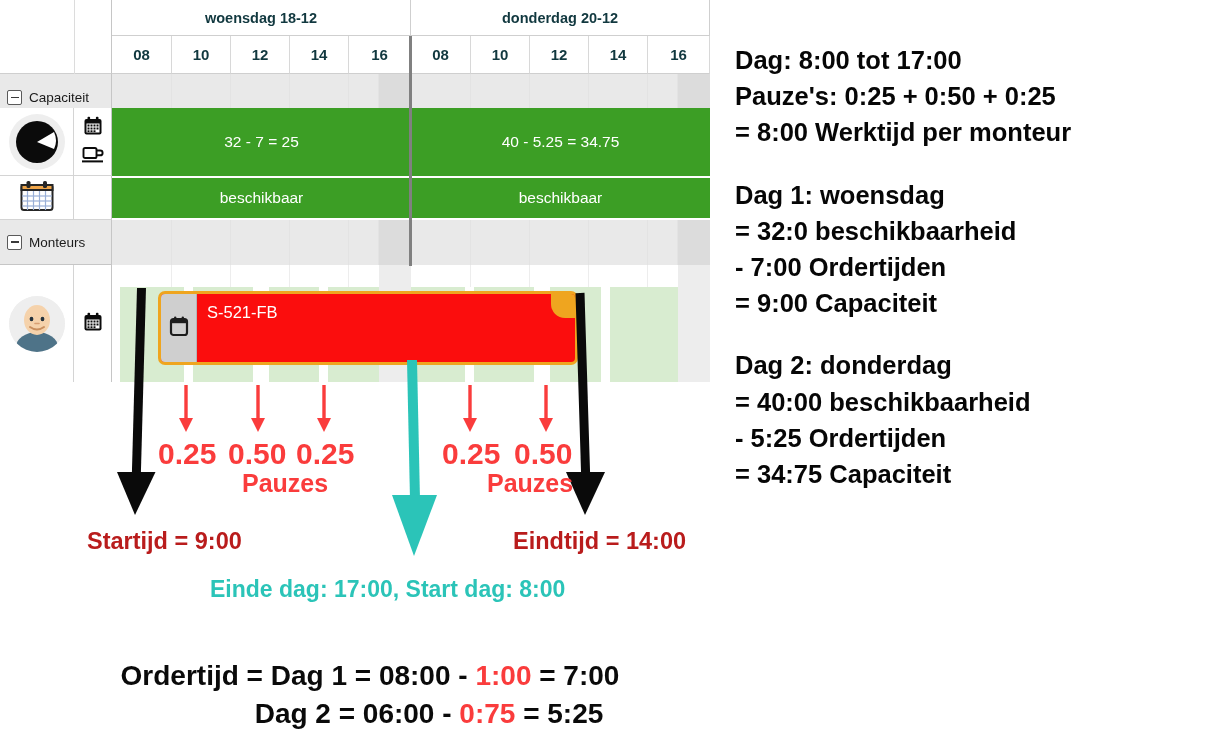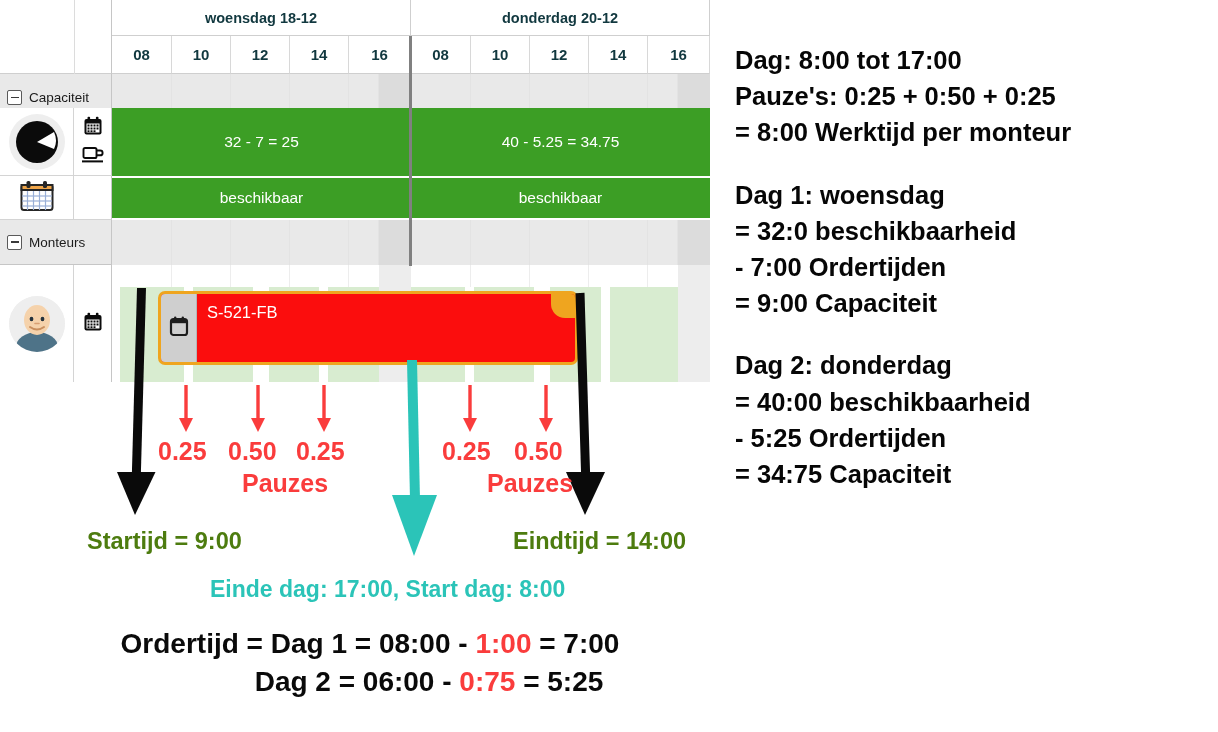--- a/index.html
+++ b/index.html
@@ -120,35 +120,35 @@
     width:56px; height:56px; border-radius:50%;
     background:#eeeeee; overflow:hidden; position:relative;
   }
 
   
   #anno { position:absolute; left:0; top:0; width:1218px; height:732px; pointer-events:none; }
 
   .an-label { position:absolute; white-space:nowrap; font-weight:bold; }
   .red   { color:#fa3c3c; }
   .cyan  { color:#2bc4b8; }
-  .black { color:#4d7c0f; }
-
-  .pz-num   { font-size:25px; }
+  .black { color:#b91c1c; }
+
+  .pz-num   { font-size:30px; }
   .pz-word  { font-size:25px;margin-left:32px; }
   .bk-label { font-size:23.5px; }
   .cy-label { font-size:23px; }
 
   
   #info {
     position:absolute; left:735px; top:42px; width:470px;
     font-size:25.5px; font-weight:bold; color:#060606; line-height:1.42;
   }
   #info .blank { height:26px; }
 
-  #formula { position:absolute; left:0; top:628px; width:720px; text-align:center;padding-left:20px; }
+  #formula { position:absolute; left:0; top:660px; width:720px; text-align:center;padding-left:20px; }
   #formula .fl { font-size:28px; font-weight:bold; color:#0a0a0a; white-space:nowrap; }
   #formula .fl2 { margin-top:6px; padding-left:118px; }
 </style>
 </head>
 <body>
 
 <div id="gantt">
 
   <div style="position:absolute;left:0;top:0;width:112px;height:74px;background:#fff;border-right:1px solid #c6c6c6;border-bottom:1px solid #cfcfcf;"></div>
   <div style="position:absolute;left:74px;top:0;width:1px;height:74px;background:#dcdcdc;"></div>

